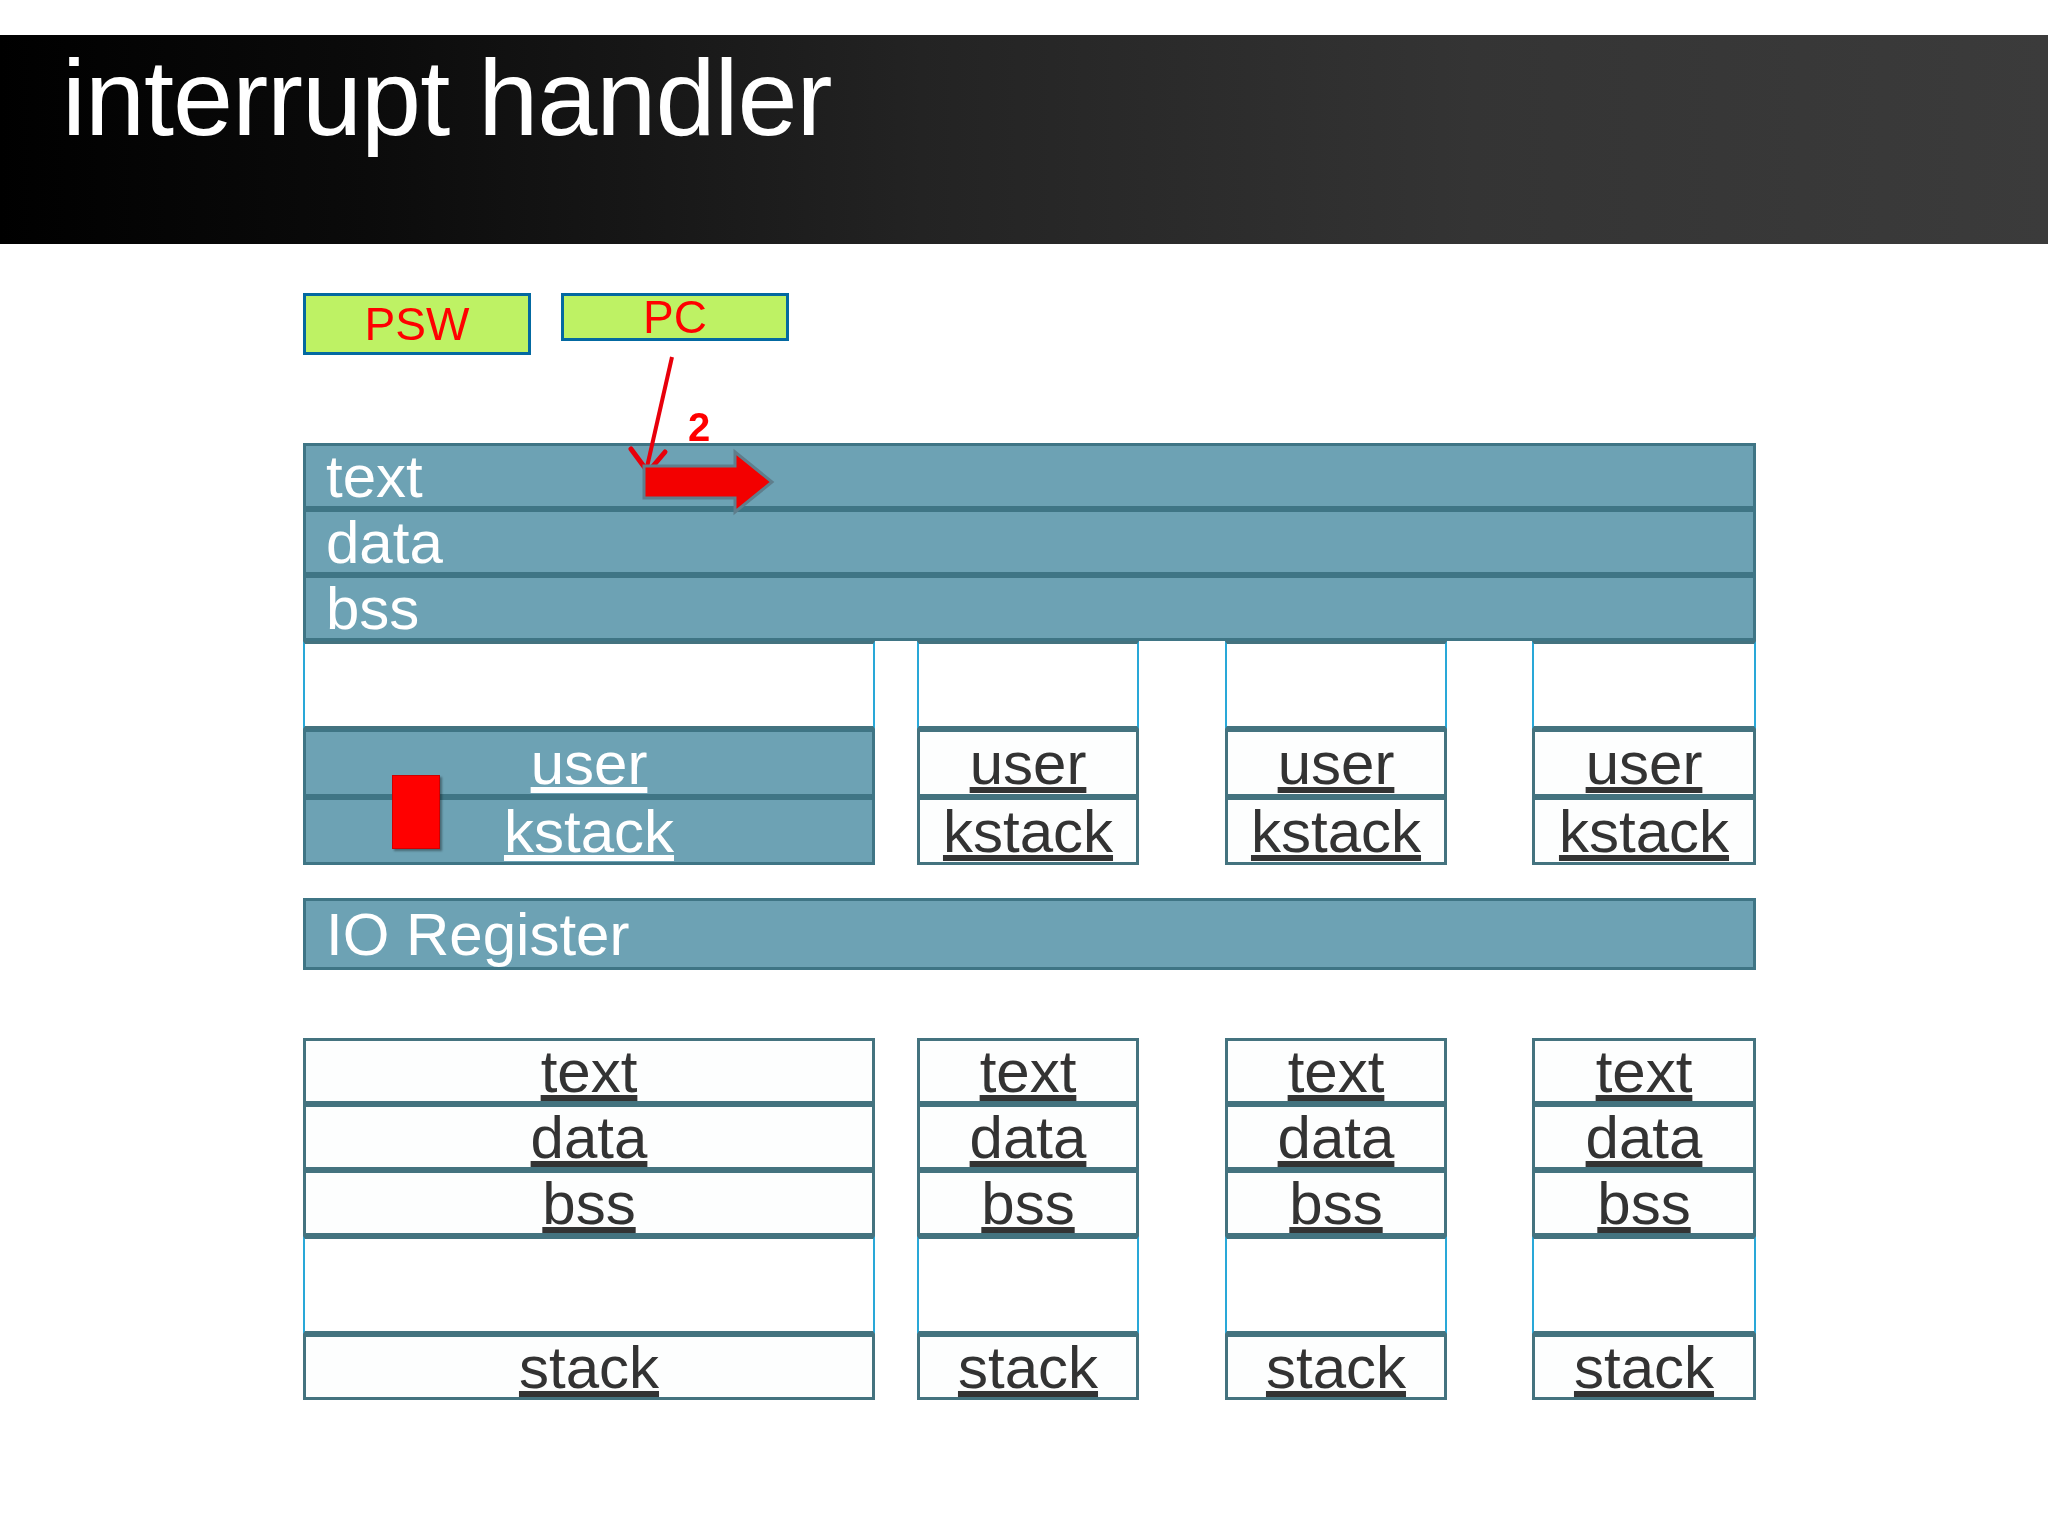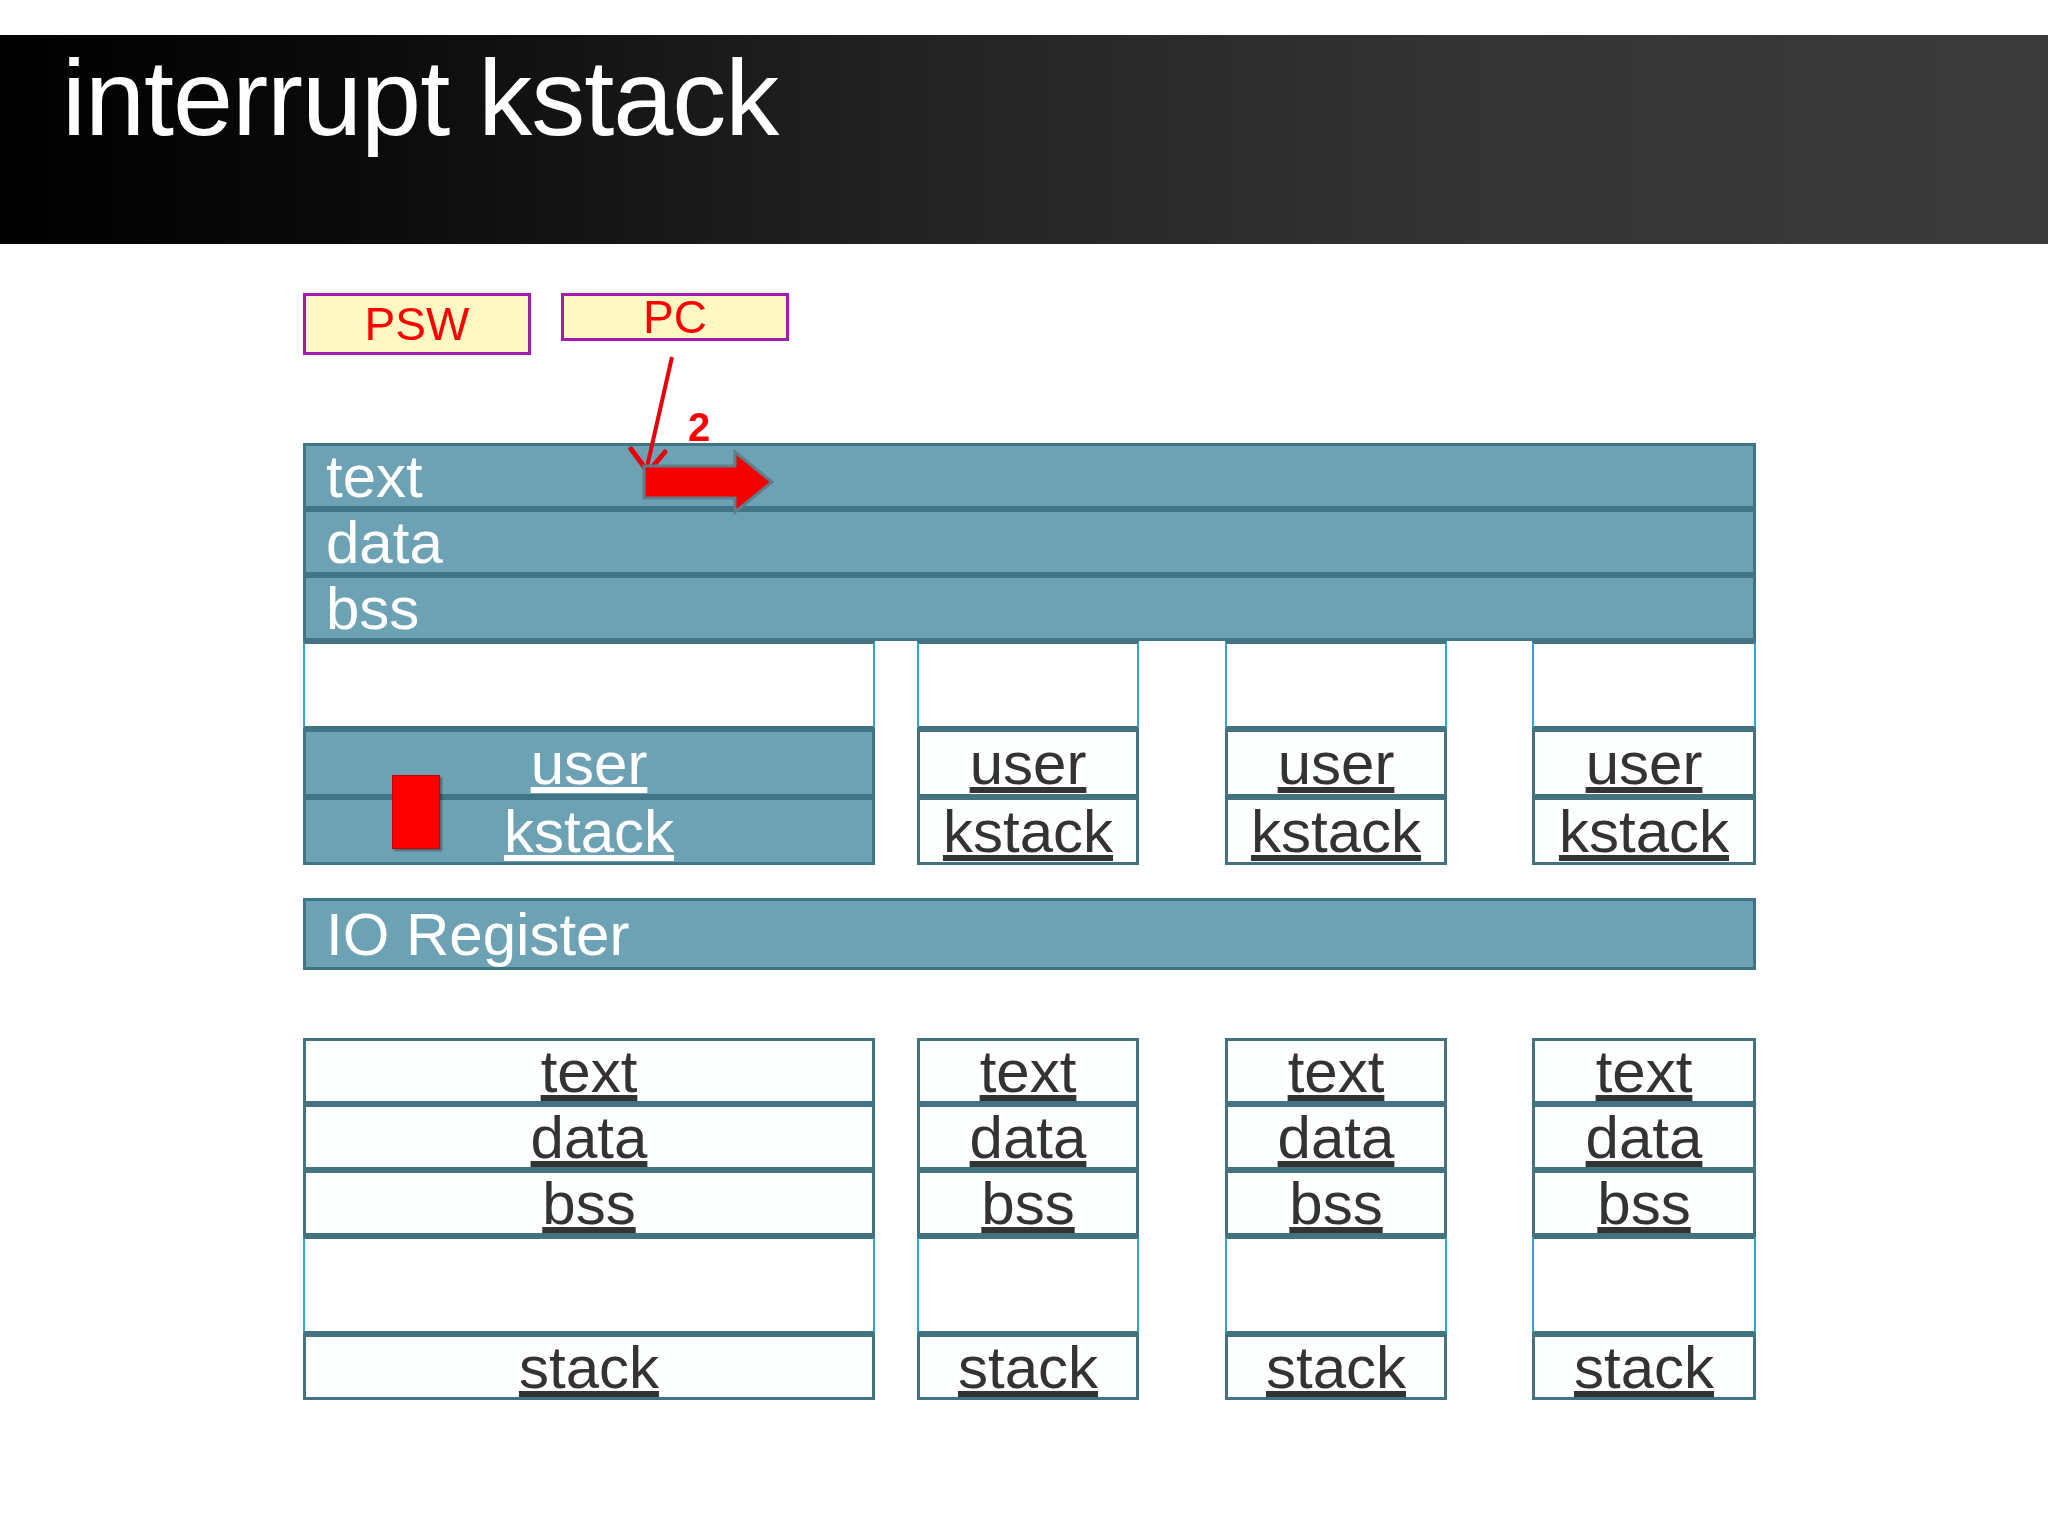--- a/index.html
+++ b/index.html
@@ -62,22 +62,22 @@
     border-left: 2px solid #29a8d8;
     border-right: 2px solid #29a8d8;
   }
   .center { justify-content: center; text-decoration: underline; }
   .left-pad { padding-left: 20px; }
 
   
   #psw-box, #pc-box {
     position: absolute;
     box-sizing: border-box;
-    background: #fef9c3;
-    border: 3px solid #a21caf;
+    background: #bef264;
+    border: 3px solid #0369a1;
     display: flex;
     align-items: center;
     justify-content: center;
     font-size: 46px;
     color: #ff0000;
   }
   #psw-box { left: 303px; top: 293px; width: 228px; height: 62px; }
   #pc-box  { left: 561px; top: 293px; width: 228px; height: 48px; }
 
   
@@ -107,21 +107,21 @@
     height: 72px;
     background: #ff0000;
     border: 1px solid #cf0000;
     box-shadow: 2px 2px 2px rgba(0,0,0,0.35);
   }
 </style>
 </head>
 <body>
 
 <div id="title-band"></div>
-<div id="title-text">interrupt kstack</div>
+<div id="title-text">interrupt handler</div>
 
 <div id="psw-box">
   <span>PSW</span>
 </div>
 <div id="pc-box">
   <span>PC</span>
 </div>
 
 <div class="box fill-teal left-pad" style="left:303px; top:443px; width:1453px; height:66px;">
   <span>text</span>

